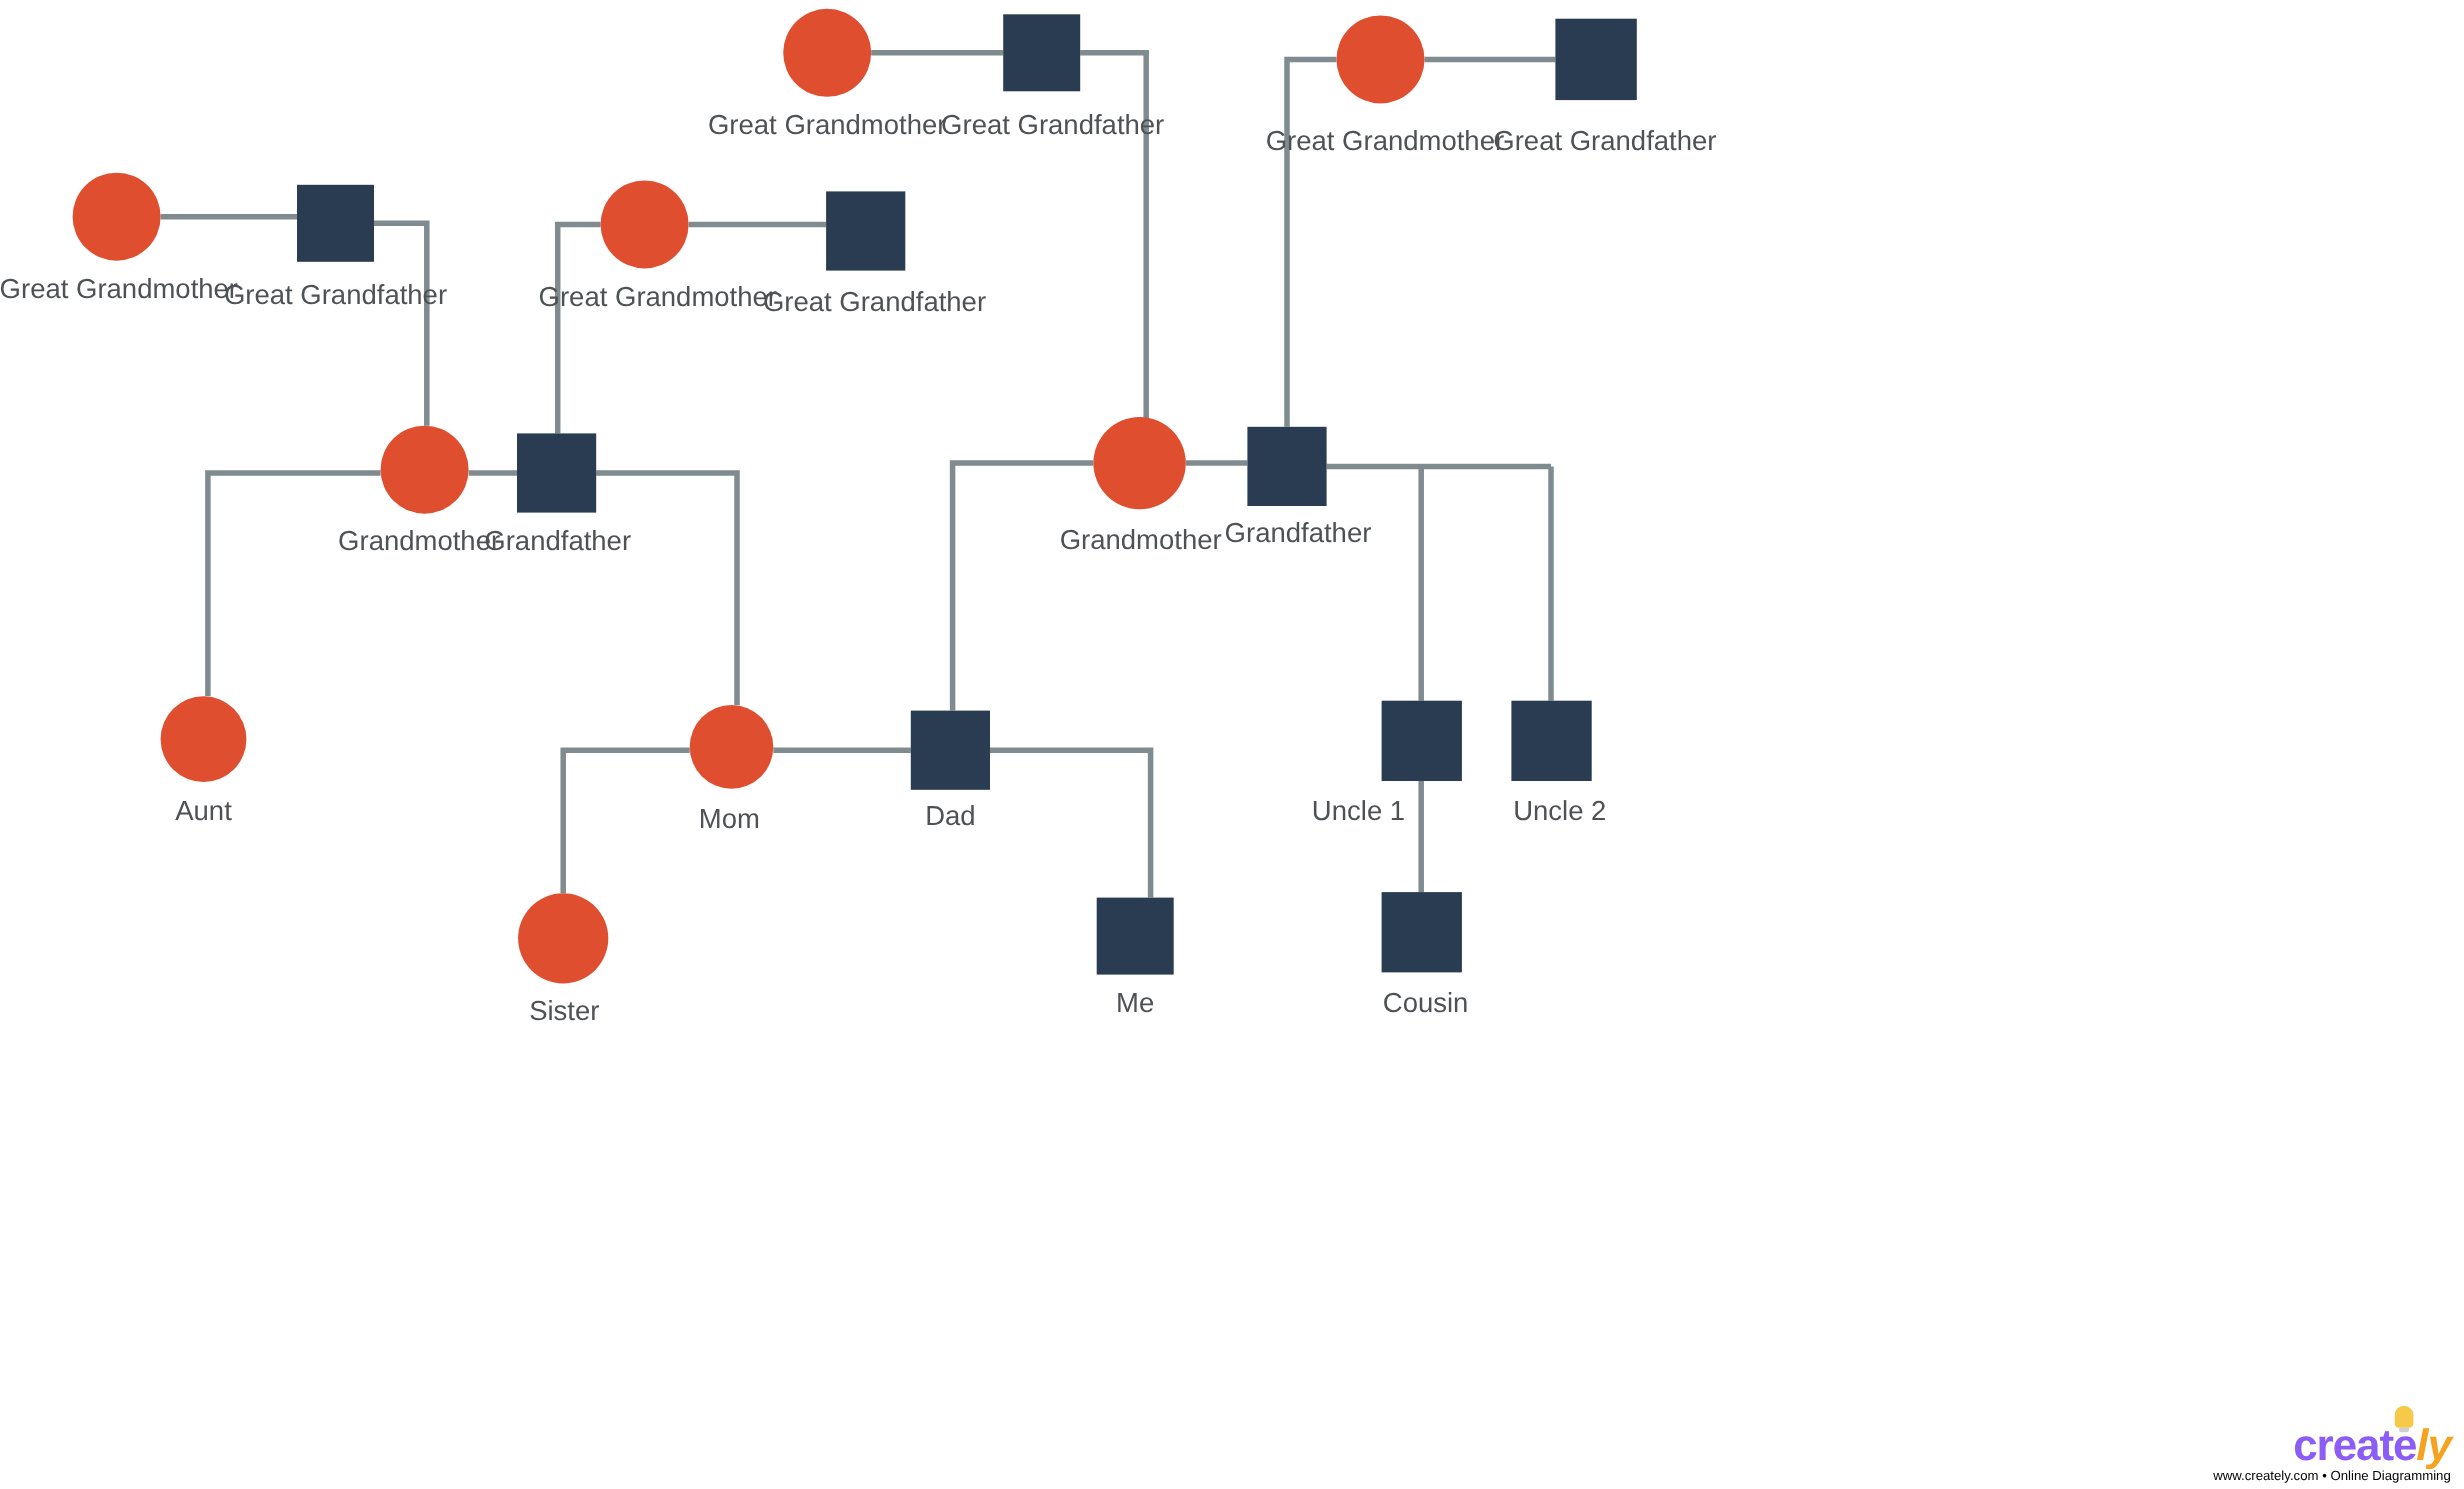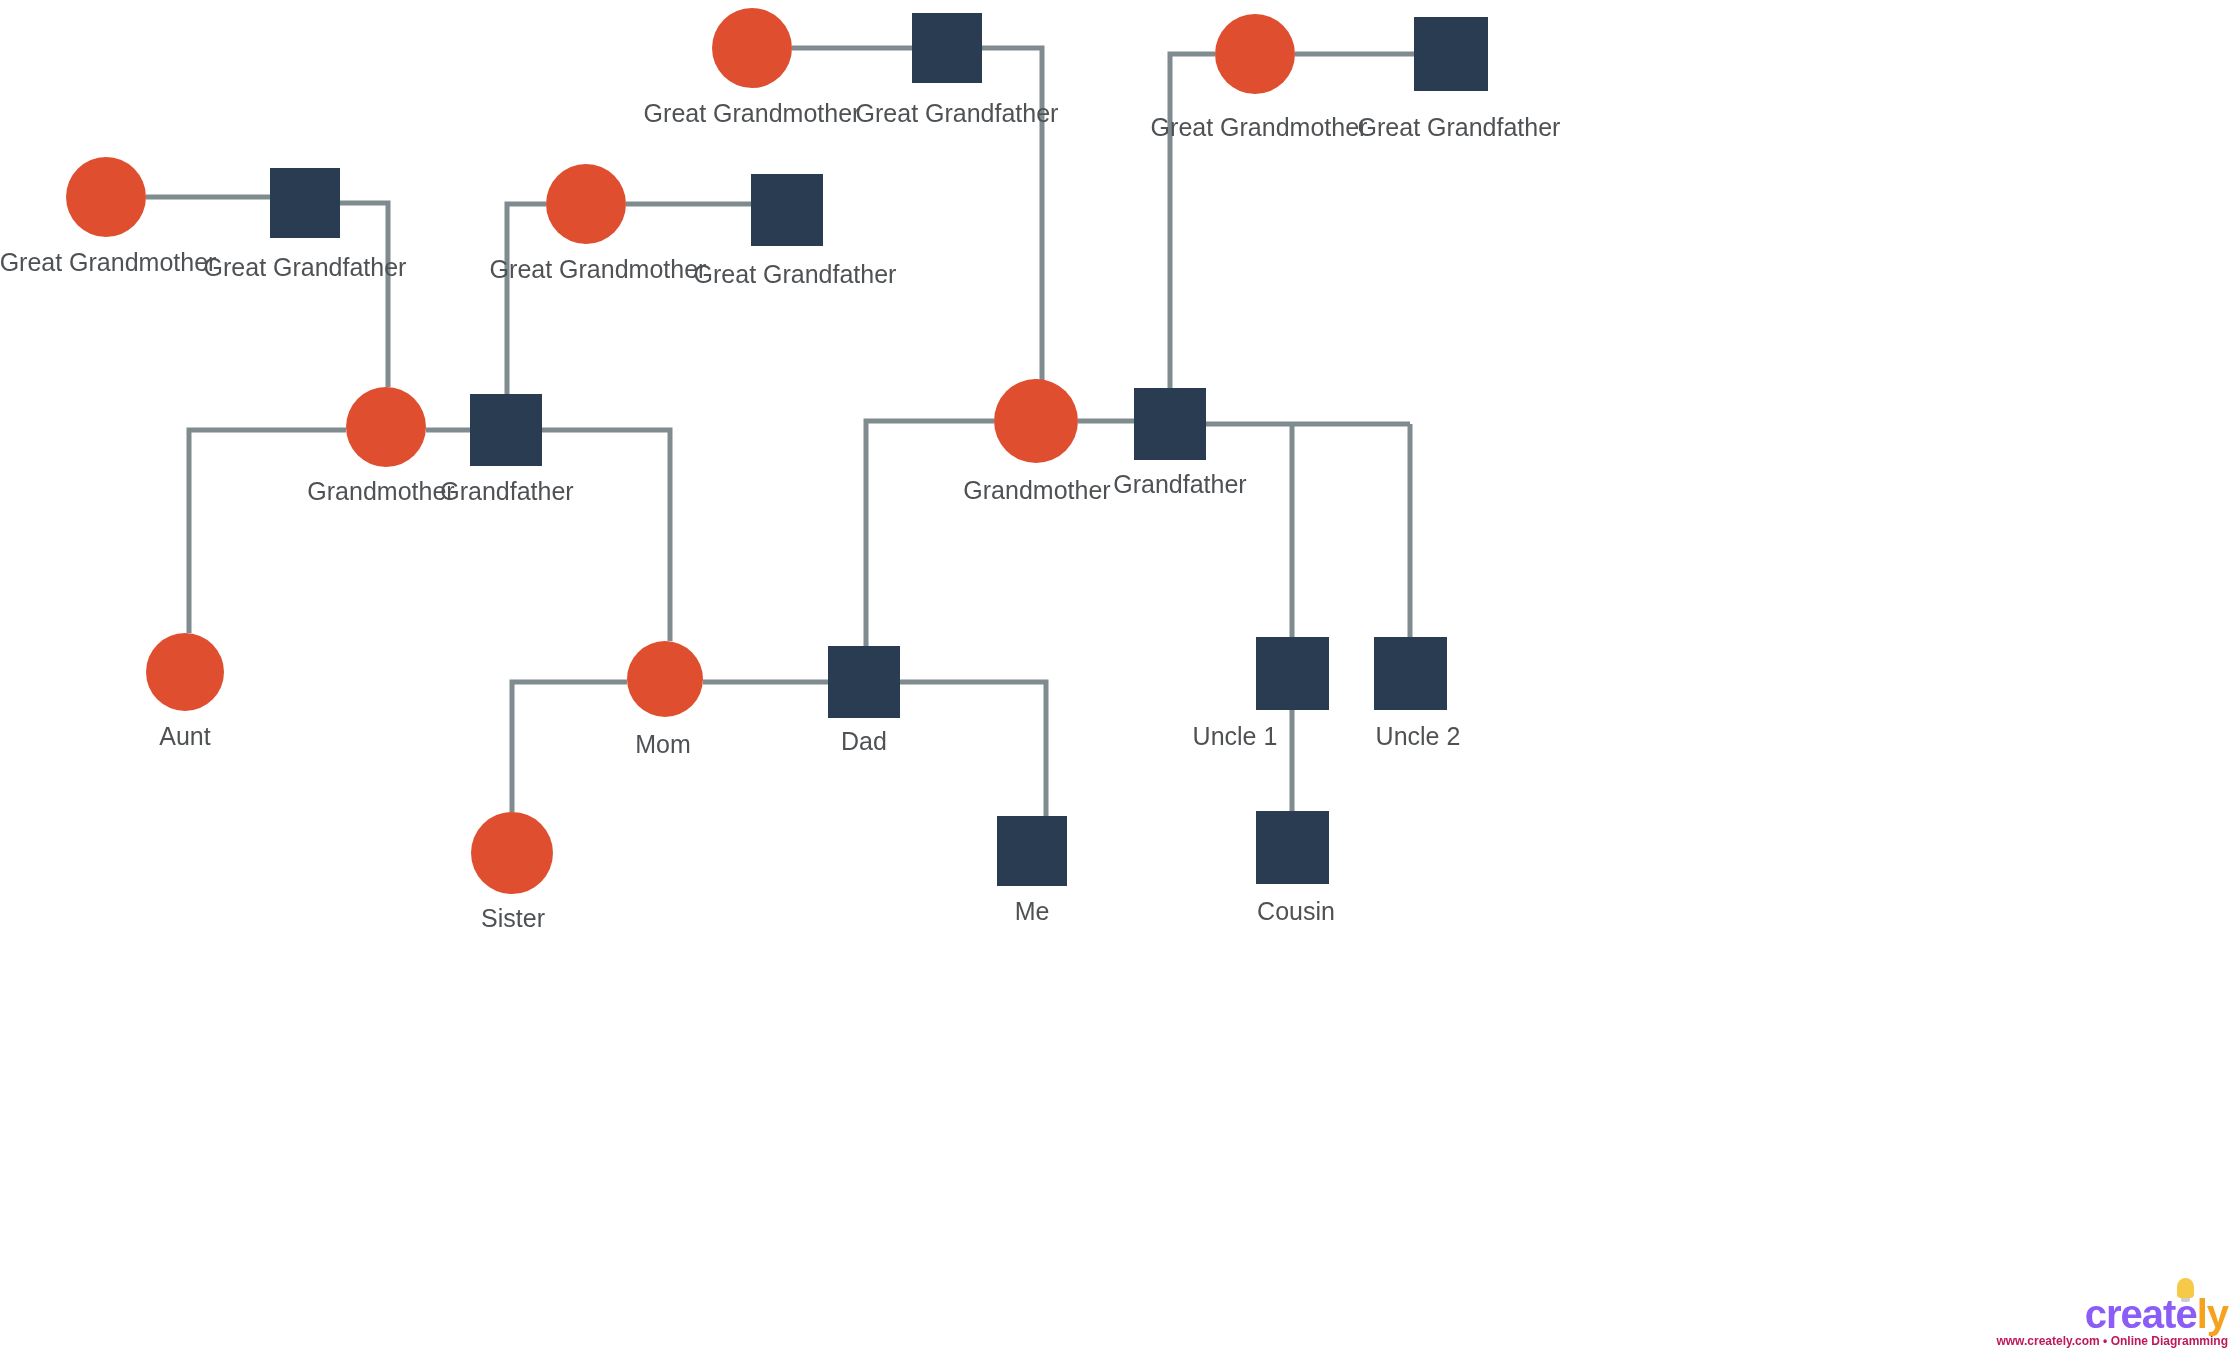--- a/index.html
+++ b/index.html
@@ -44,21 +44,21 @@
     position: relative;
     height: 44px;
     line-height: 44px;
     font-size: 40px;
     font-weight: bold;
     letter-spacing: -1px;
     font-family: "Liberation Sans", sans-serif;
     white-space: nowrap;
   }
   .logo-creat { color: #8b5cf6; }
-  .logo-ly { color: #f5a21f; }
+  .logo-ly { color: #f5a21f; font-style: italic; }
   .logo-bulb {
     position: absolute;
     top: -14px;
     right: 34px;
     width: 17px;
     height: 20px;
     background: #f7c948;
     border-radius: 9px 9px 4px 4px;
   }
   .logo-bulb:after {
@@ -66,25 +66,24 @@
     position: absolute;
     left: 4px;
     bottom: -4px;
     width: 9px;
     height: 4px;
     background: #cfcfcf;
     border-radius: 0 0 2px 2px;
   }
   .logo-tag {
     font-size: 12px;
-    color: #be185d;
+    color: #000000;
     font-family: "Liberation Sans", sans-serif;
     margin-top: -2px;
     white-space: nowrap;
-    font-weight: bold;
   }
 </style>
 </head>
 <body>
 
 <div id="diagram-root">
 
   <svg class="canvas" viewBox="0 0 2240 1354">
 
     <g stroke="#7f8b8f" stroke-width="5" fill="none" stroke-linecap="butt">

